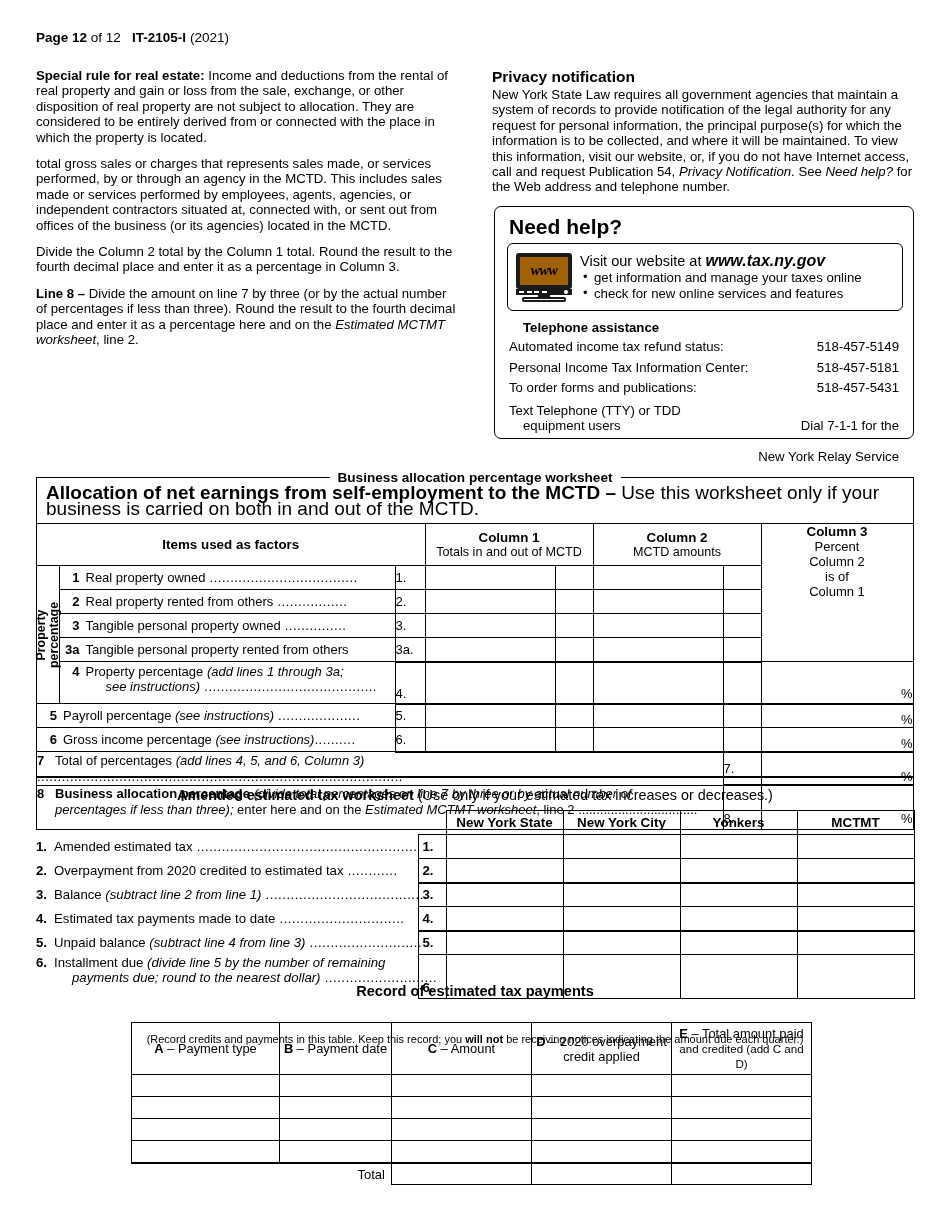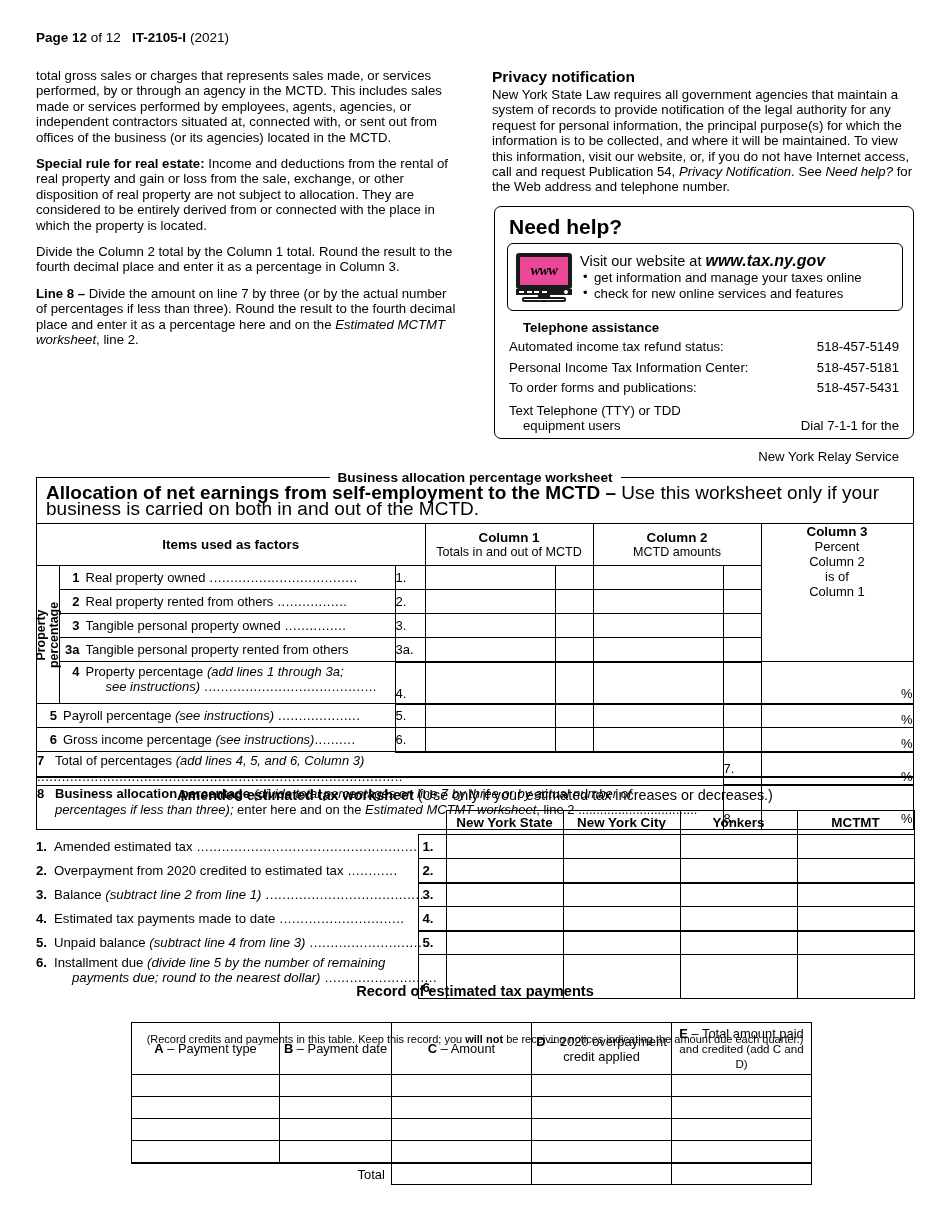--- a/index.html
+++ b/index.html
@@ -48,21 +48,21 @@
   }
   .nh-inner {
     margin:4px 10px 0 12px; border:1.2px solid #000; border-radius:6px;
     height:68px; display:flex; align-items:center; padding:4px 6px 4px 8px;
   }
   .mon {
     width:56px; height:48px; flex:0 0 56px; position:relative; margin-right:8px;
   }
   .mon-screen {
     position:absolute; left:0; top:0; width:56px; height:36px;
-    border:4px solid #1a1a1a; border-radius:3px; background:#ec4899;
+    border:4px solid #1a1a1a; border-radius:3px; background:#a16207;
     display:flex; align-items:center; justify-content:center;
   }
   .mon-screen span {
     font-family:"Liberation Serif", serif;
     font-style:italic; font-weight:bold; font-size:14px; letter-spacing:-0.5px;
   }
   .mon-btnbar {
     position:absolute; left:0; top:36px; width:56px; height:6px;
     background:#1a1a1a; display:flex; align-items:center; padding:0 3px;
   }
@@ -213,22 +213,22 @@
 </head>
 <body>
 
 <div class="page">
 
   <div class="pg-header">
     <b>Page 12</b><span> of 12</span>&nbsp;&nbsp;&nbsp;<b>IT-2105-I</b> <span>(2021)</span>
   </div>
 
   <div class="col-left">
+    <p><span class="hdr-bold">Special rule for real estate:</span><span> Income and deductions from the rental of real property and gain or loss from the sale, exchange, or other disposition of real property are not subject to allocation. They are considered to be entirely derived from or connected with the place in which the property is located.</span></p>
     <p>total gross sales or charges that represents sales made, or services performed, by or through an agency in the MCTD. This includes sales made or services performed by employees, agents, agencies, or independent contractors situated at, connected with, or sent out from offices of the business (or its agencies) located in the MCTD.</p>
-    <p><span class="hdr-bold">Special rule for real estate:</span><span> Income and deductions from the rental of real property and gain or loss from the sale, exchange, or other disposition of real property are not subject to allocation. They are considered to be entirely derived from or connected with the place in which the property is located.</span></p>
     <p>Divide the Column 2 total by the Column 1 total. Round the result to the fourth decimal place and enter it as a percentage in Column 3.</p>
     <p><span class="hdr-bold">Line 8 –</span><span> Divide the amount on line 7 by three (or by the actual number of percentages if less than three). Round the result to the fourth decimal place and enter it as a percentage here and on the </span><span class="ital">Estimated MCTMT worksheet</span><span>, line 2.</span></p>
   </div>
 
   <div class="col-right">
     <h2 class="sec">Privacy notification</h2>
     <p><span>New York State Law requires all government agencies that maintain a system of records to provide notification of the legal authority for any request for personal information, the principal purpose(s) for which the information is to be collected, and where it will be maintained. To view this information, visit our website, or, if you do not have Internet access, call and request Publication 54, </span><span class="ital">Privacy Notification</span><span>. See </span><span class="ital">Need help?</span><span> for the Web address and telephone number.</span></p>
   </div>
 
   <div class="needhelp">

